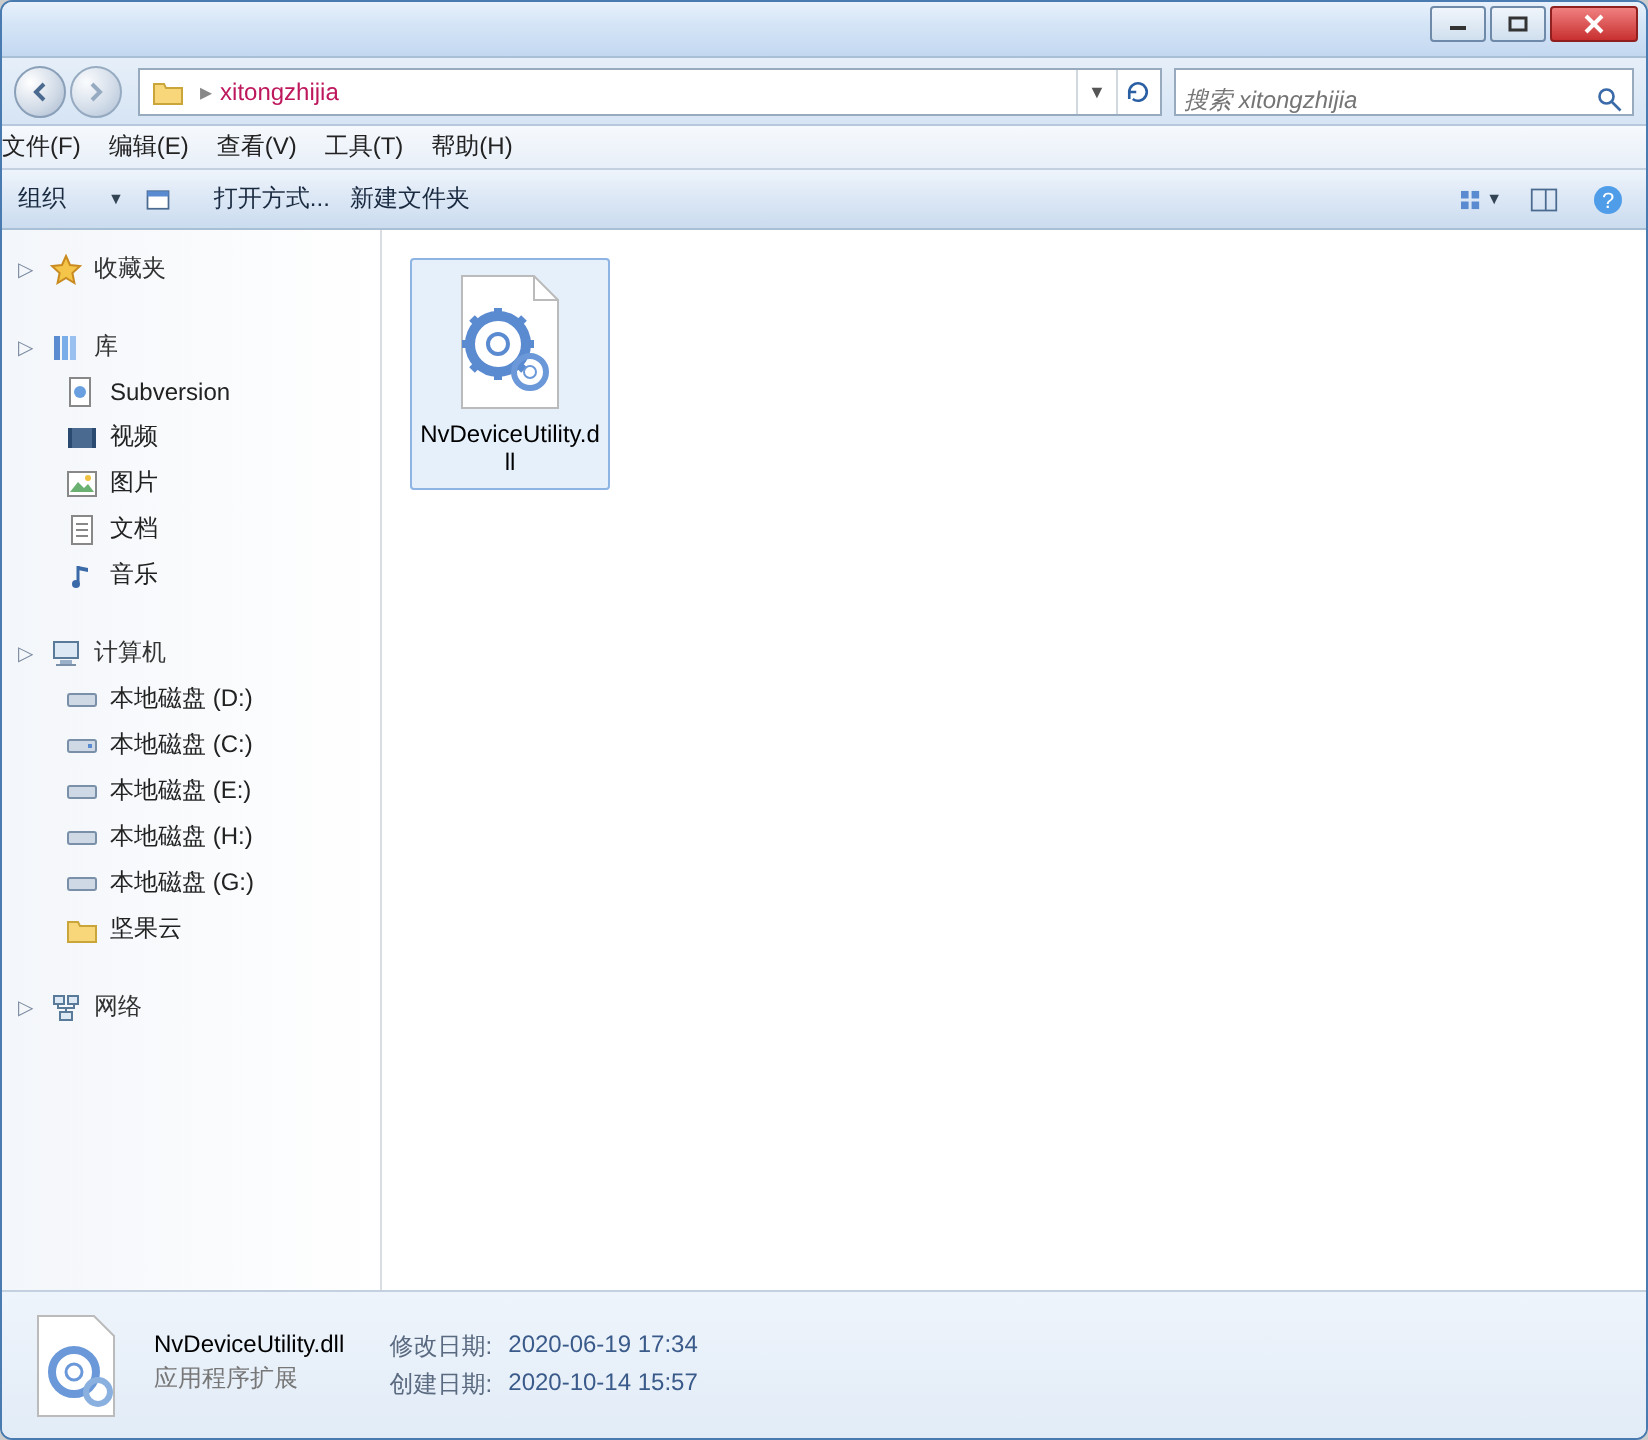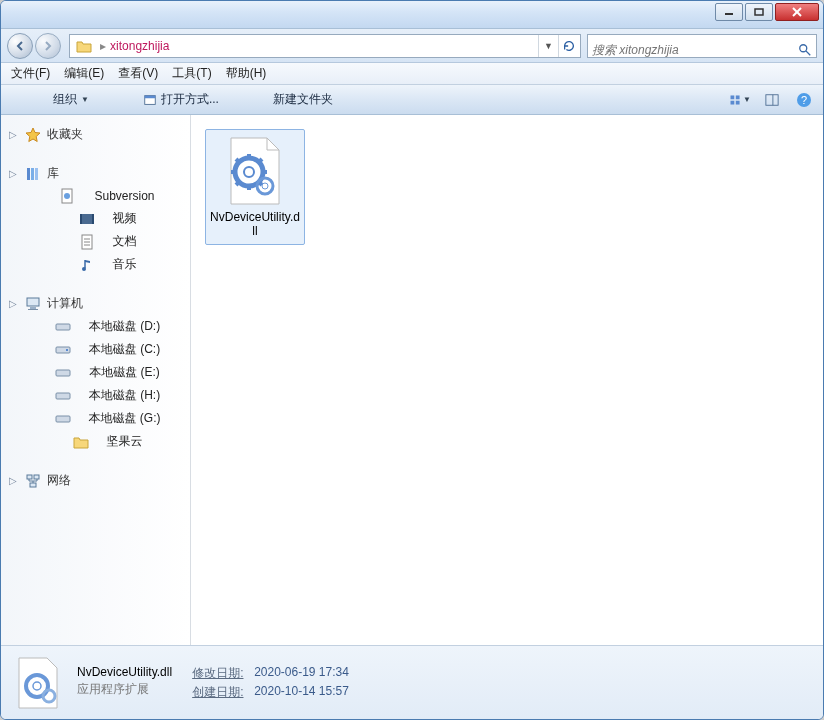--- a/index.html
+++ b/index.html
@@ -60,31 +60,31 @@
   .search-box {
     width: 230px; height: 24px; background: #fff; border: 1px solid #97aabe;
     display: flex; align-items: flex-end; padding: 0 4px;
   }
   .search-box input { border: none; flex: 1; font-style: italic; color: #888; outline: none; font-size: 12px; }
   
   .menubar {
     height: 22px;
     background: linear-gradient(to bottom, #f6f9fd, #e8eff8);
     border-bottom: 1px solid #c2d0e0;
-    display: flex; align-items: center; padding: 0 10px; gap: 14px;
+    display: flex; align-items: center; padding: 0 0; gap: 14px;
   }
   .menubar span { color: #222; }
   
   .toolbar {
     height: 30px;
     background: linear-gradient(to bottom, #eef4fb, #dbe7f5 50%, #cbdcef);
     border-bottom: 1px solid #a8bfd6;
     display: flex; align-items: center; padding: 0 8px; gap: 10px;
   }
-  .tool-btn { display: flex; align-items: center; gap: 4px; color: #1a2a40; margin-left: 44px; }
+  .tool-btn { display: flex; align-items: center; gap: 21px; color: #1a2a40; }
   .tool-btn .caret { font-size: 8px; color: #345; }
   .toolbar-spacer { flex: 1; }
   .tool-iconbtn { width: 22px; height: 22px; display:flex; align-items:center; justify-content:center; }
   .tool-iconbtn .caret { font-size: 8px; margin-left: 2px; color:#345; }
   
   .body {
     flex: 1; display: flex; overflow: hidden;
     background: #fff;
   }
   .sidebar {
@@ -92,22 +92,22 @@
     background: linear-gradient(to right, #f3f6fa, #fff);
     padding: 8px 4px; overflow-y: auto;
   }
   .side-group { margin-bottom: 16px; }
   .side-heading {
     display: flex; align-items: center; gap: 6px;
     padding: 3px 4px; font-weight: normal; color: #333;
   }
   .side-heading .tri { color: #7a8aa0; width: 10px; font-size: 10px; }
   .side-item {
-    display: flex; align-items: center; gap: 18px;
-    padding: 3px 4px 3px 28px; color: #222; justify-content: center;
+    display: flex; align-items: center; gap: 6px;
+    padding: 3px 4px 3px 28px; color: #222;
   }
   .fav-star { width:16px; height:16px; }
   .lib-icon, .comp-icon, .net-icon, .drive-icon, .folder-icon16, .doctype-icon { width:16px; height:16px; flex-shrink:0; }
   
   .content { flex: 1; padding: 14px; background: #fff; display:flex; align-items:flex-start; }
   .file-tile {
     width: 100px; padding: 6px 4px;
     border: 1px solid #8db4e3; background: #e6f0fb;
     border-radius: 2px;
     display: flex; flex-direction: column; align-items: center; gap: 4px;
@@ -116,21 +116,21 @@
   .file-tile .filebig { width: 64px; height: 70px; }
   
   .details {
     height: 74px;
     background: linear-gradient(to bottom, #eef4fb, #e2ecf7);
     border-top: 1px solid #c2d0e0;
     display: flex; align-items: center; padding: 8px 14px; gap: 14px;
   }
   .details-icon { width: 48px; height: 54px; }
   .details-row { display: flex; gap: 8px; }
-  .details-row .label { color: #5a6a80; min-width: 54px; text-decoration: underline; }
+  .details-row .label { color: #5a6a80; text-align: right; min-width: 54px; }
   .details-row .val { color: #3a5a8a; }
   .details-main { display:flex; gap: 20px; }
   .col { display:flex; flex-direction:column; gap:2px; }
 </style>
 </head>
 <body>
 
 <div class="window">
 
   <div class="titlebar">
@@ -267,20 +267,28 @@
             </svg>
           <span>Subversion</span>
         </div>
         <div class="side-item">
           <svg class="doctype-icon" viewBox="0 0 16 16">
               <rect x="1" y="3" width="14" height="10" fill="#4a6a90"></rect>
               <rect x="1" y="3" width="2" height="10" fill="#2a4a70"></rect>
               <rect x="13" y="3" width="2" height="10" fill="#2a4a70"></rect>
             </svg>
           <span>视频</span>
+        </div>
+        <div class="side-item">
+          <svg class="doctype-icon" viewBox="0 0 16 16">
+              <rect x="1" y="2" width="14" height="12" fill="#fff" stroke="#888"></rect>
+              <path d="M2 12 l4 -5 3 3 2-2 3 4 z" fill="#6ab070"></path>
+              <circle cx="11" cy="5" r="1.5" fill="#f0c040"></circle>
+            </svg>
+          <span>图片</span>
         </div>
         <div class="side-item">
           <svg class="doctype-icon" viewBox="0 0 16 16">
               <rect x="3" y="1" width="10" height="14" fill="#fff" stroke="#888"></rect>
               <line x1="5" y1="5" x2="11" y2="5" stroke="#888"></line>
               <line x1="5" y1="8" x2="11" y2="8" stroke="#888"></line>
               <line x1="5" y1="11" x2="11" y2="11" stroke="#888"></line>
             </svg>
           <span>文档</span>
         </div>

